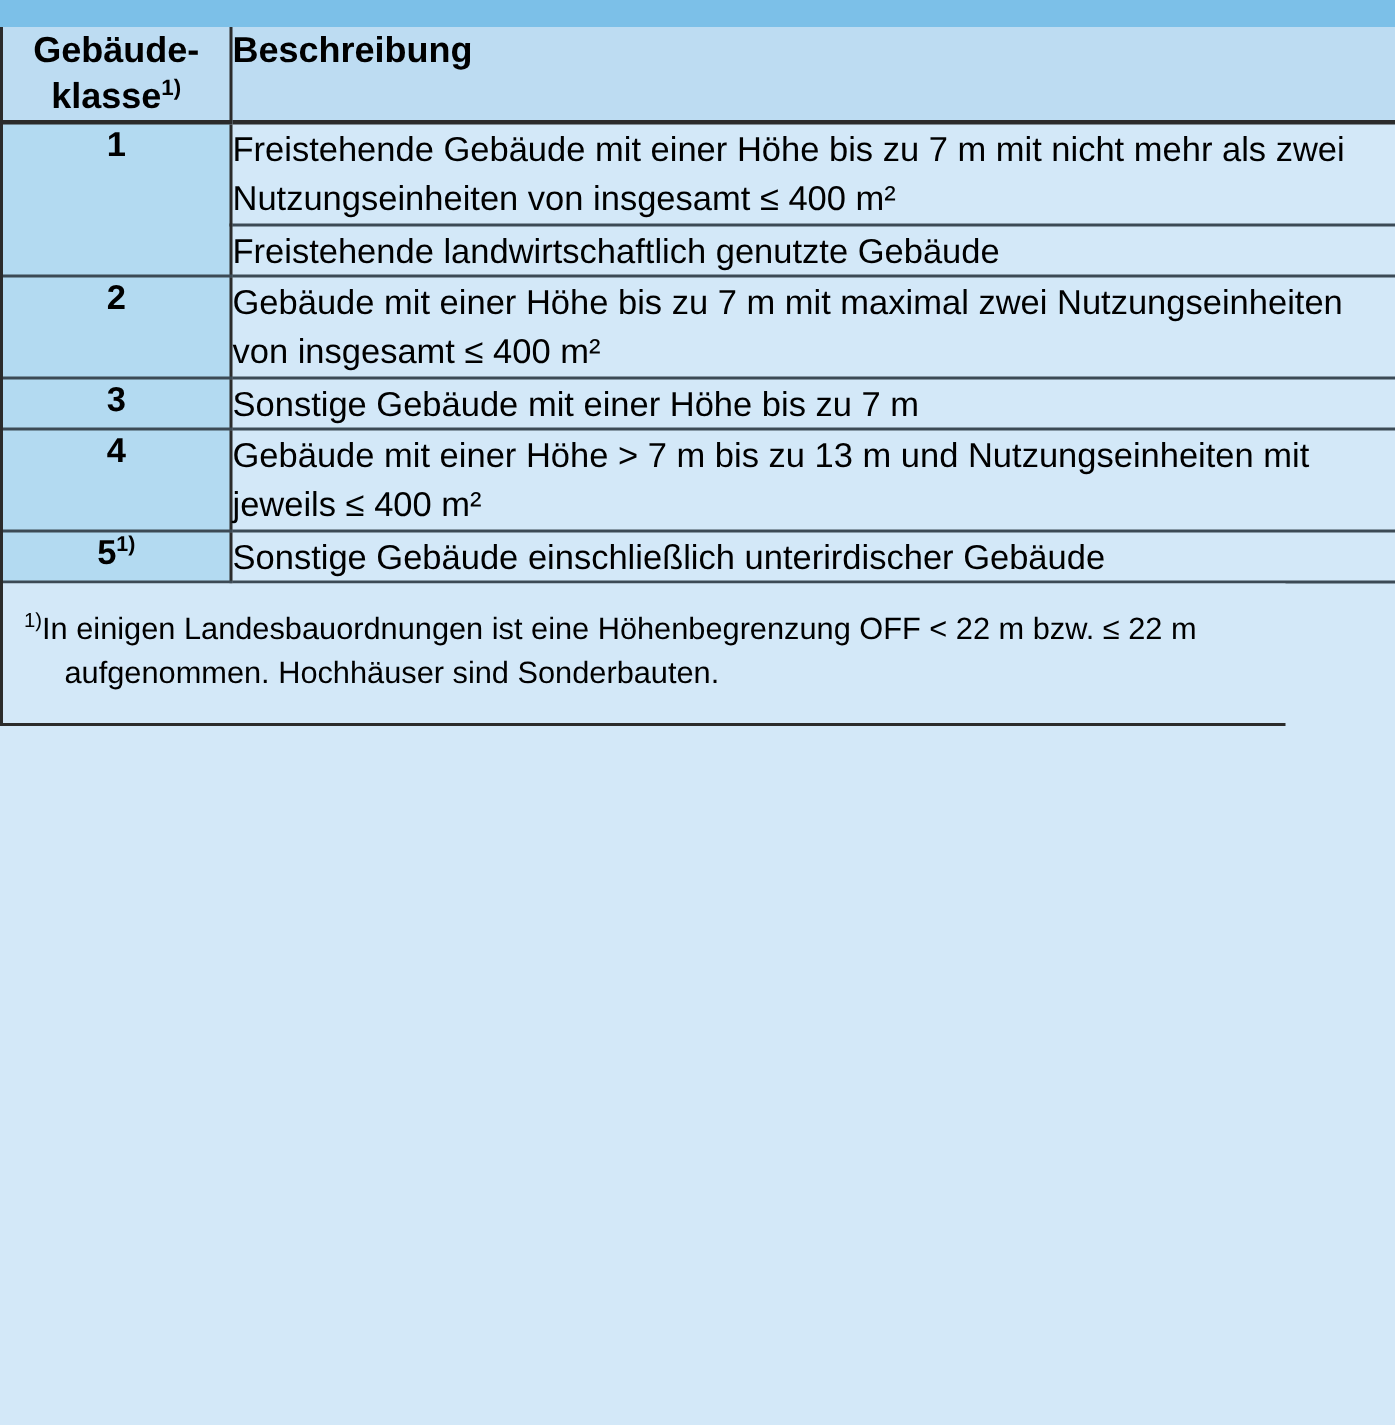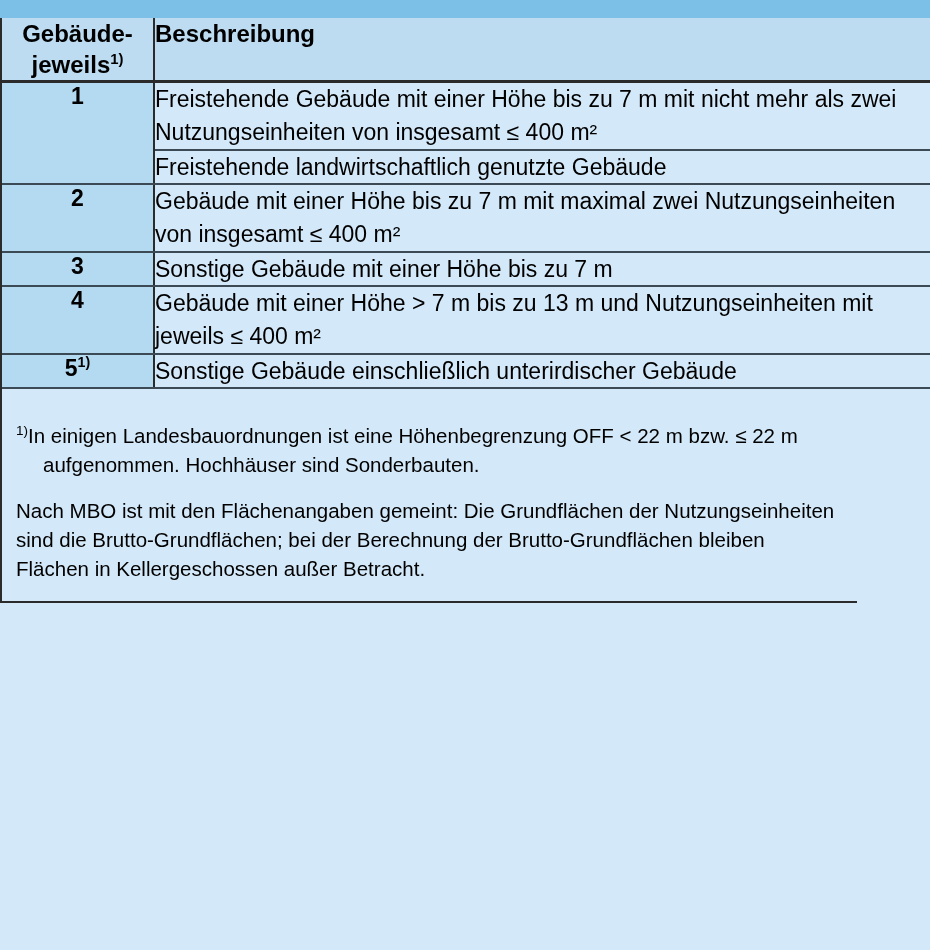--- a/index.html
+++ b/index.html
@@ -111,21 +111,21 @@
 
   
   .notes {
     background: #d3e8f8;
     border-bottom: 2px solid #2b2b2b;
     padding: 16px 22px 18px 14px;
     font-size: 20.5px;
     line-height: 1.42;
   }
   .note {
-    margin: 16px 0 16px 0;
+    margin: 0 0 16px 0;
   }
   .note:last-child { margin-bottom: 0; }
   .note.hanging {
     padding-left: 27px;
     text-indent: -27px;
   }
   .note.hanging sup.fn {
     font-size: 0.66em;
   }
 </style>
@@ -139,21 +139,21 @@
   <div class="table-wrap">
     <table class="gk">
       <colgroup>
         <col class="c-class">
         <col class="c-desc">
       </colgroup>
       <thead>
         <tr>
           <th class="th-class">
             <span class="th-line">Gebäude-</span>
-            <span class="th-line"><span>jeweils</span><sup class="fn">1)</sup></span>
+            <span class="th-line"><span>klasse</span><sup class="fn">1)</sup></span>
           </th>
           <th class="th-desc">Beschreibung</th>
         </tr>
       </thead>
       <tbody>
 
         <tr>
           <td class="td-class" rowspan="2"><span>1</span><sup class="fn"></sup></td>
           <td class="td-desc sub-top">Freistehende Gebäude mit einer Höhe bis zu 7 m mit nicht mehr als zwei Nutzungseinheiten von insgesamt ≤ 400 m²</td>
         </tr>
@@ -179,17 +179,16 @@
         <tr>
           <td class="td-class"><span>5</span><sup class="fn">1)</sup></td>
           <td class="td-desc">Sonstige Gebäude einschließlich unterirdischer Gebäude</td>
         </tr>
 
       </tbody>
     </table>
 
     <div class="notes">
       <p class="note hanging"><sup class="fn">1)</sup><span>In einigen Landesbauordnungen ist eine Höhenbegrenzung OFF &lt; 22 m bzw. ≤ 22 m aufgenommen. Hochhäuser sind Sonderbauten.</span></p>
-      <p class="note">Nach MBO ist mit den Flächenangaben gemeint: Die Grundflächen der Nutzungseinheiten sind die Brutto-Grundflächen; bei der Berechnung der Brutto-Grundflächen bleiben Flächen in Kellergeschossen außer Betracht.</p>
     </div>
   </div>
 
 </div>
 
 </body></html>

